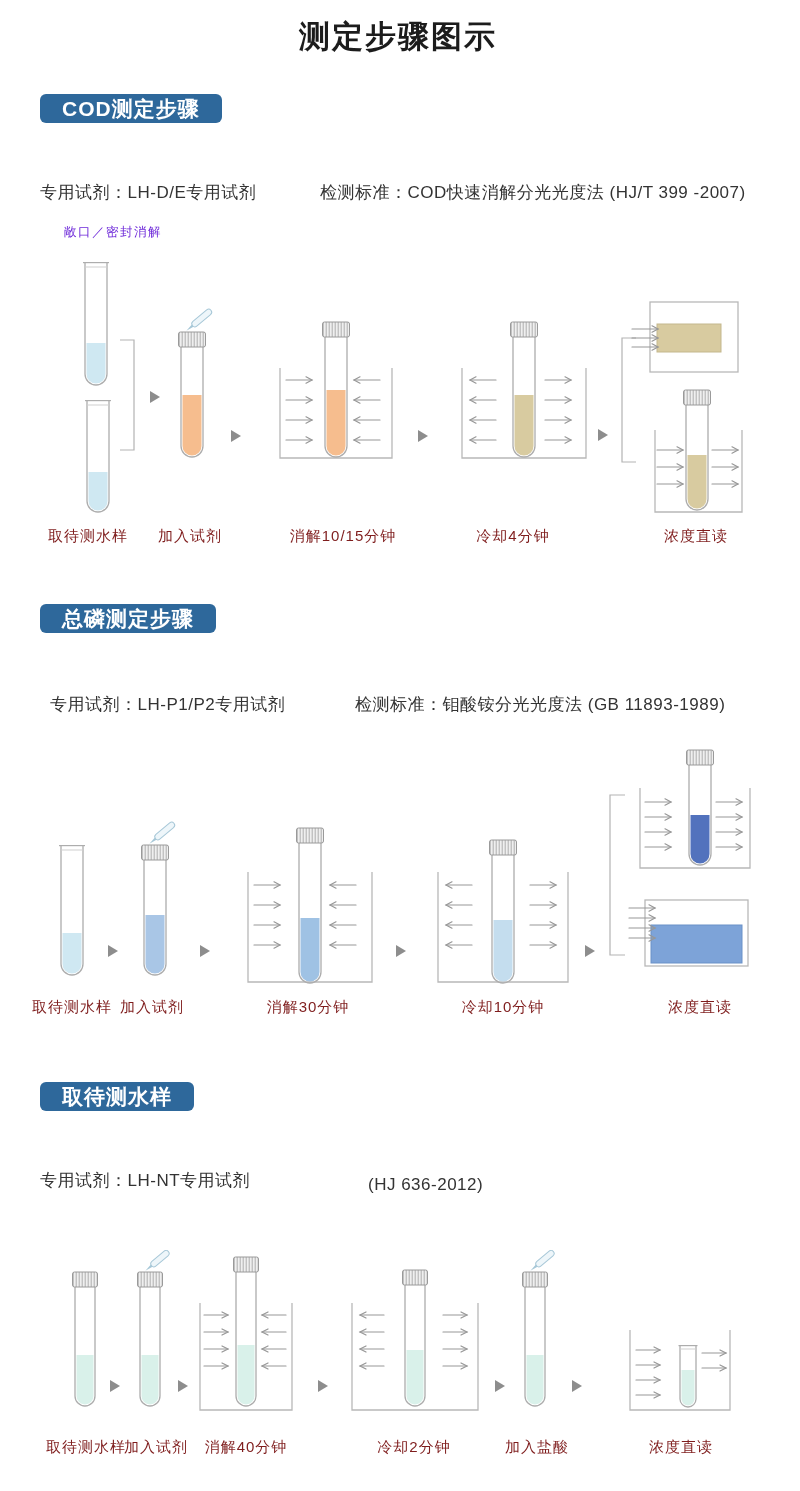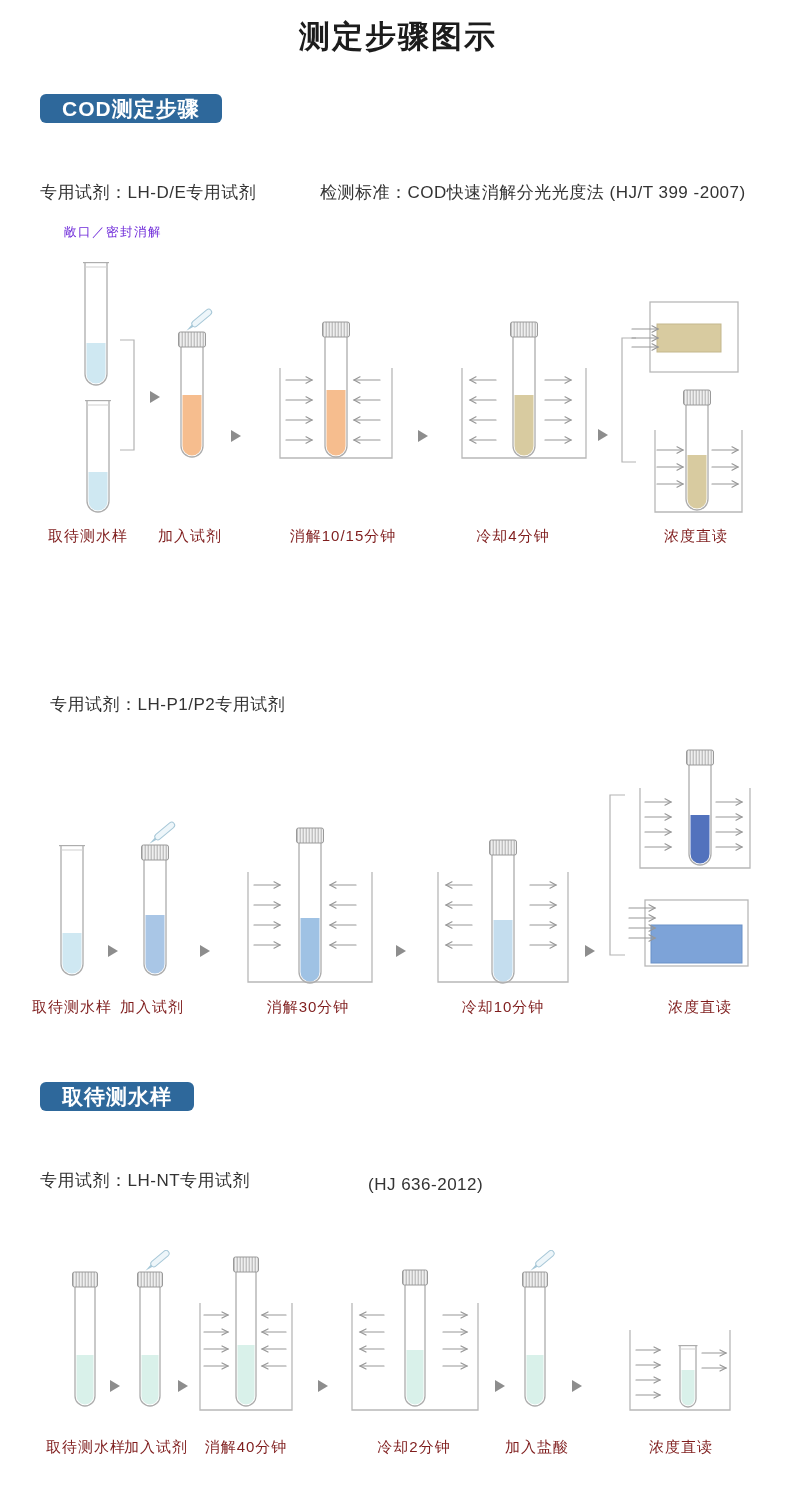--- a/index.html
+++ b/index.html
@@ -145,23 +145,27 @@
         </g>
       </g>
     </svg>
     <div class="step-label" style="left:88px; top:282px">取待测水样</div>
     <div class="step-label" style="left:190px; top:282px">加入试剂</div>
     <div class="step-label" style="left:343px; top:282px">消解10/15分钟</div>
     <div class="step-label" style="left:513px; top:282px">冷却4分钟</div>
     <div class="step-label" style="left:696px; top:282px">浓度直读</div>
   </div>
 
+  <div class="badge" style="left:40px; top:604px">总磷测定步骤</div>
 
   <div class="info" style="left:50px; top:682px">
     <span>专用试剂：</span><span>LH-P1/P2专用试剂</span>
+  </div>
+  <div class="info" style="left:355px; top:682px">
+    <span>检测标准：</span><span>钼酸铵分光光度法 (GB 11893-1989)</span>
   </div>
 
   <div class="diagram" style="top:740px; height:275px">
     <svg width="800" height="270" viewBox="0 0 800 270">
       <defs>
         <pattern id="hatch2" width="3" height="10" patternUnits="userSpaceOnUse">
           <rect width="3" height="10" fill="#efefef"></rect>
           <line x1="1.2" y1="0" x2="1.2" y2="10" stroke="#9c9c9c" stroke-width="0.8"></line>
         </pattern>
         <g id="arrR2" stroke="#979797" stroke-width="1.2" fill="none" stroke-linecap="round">

